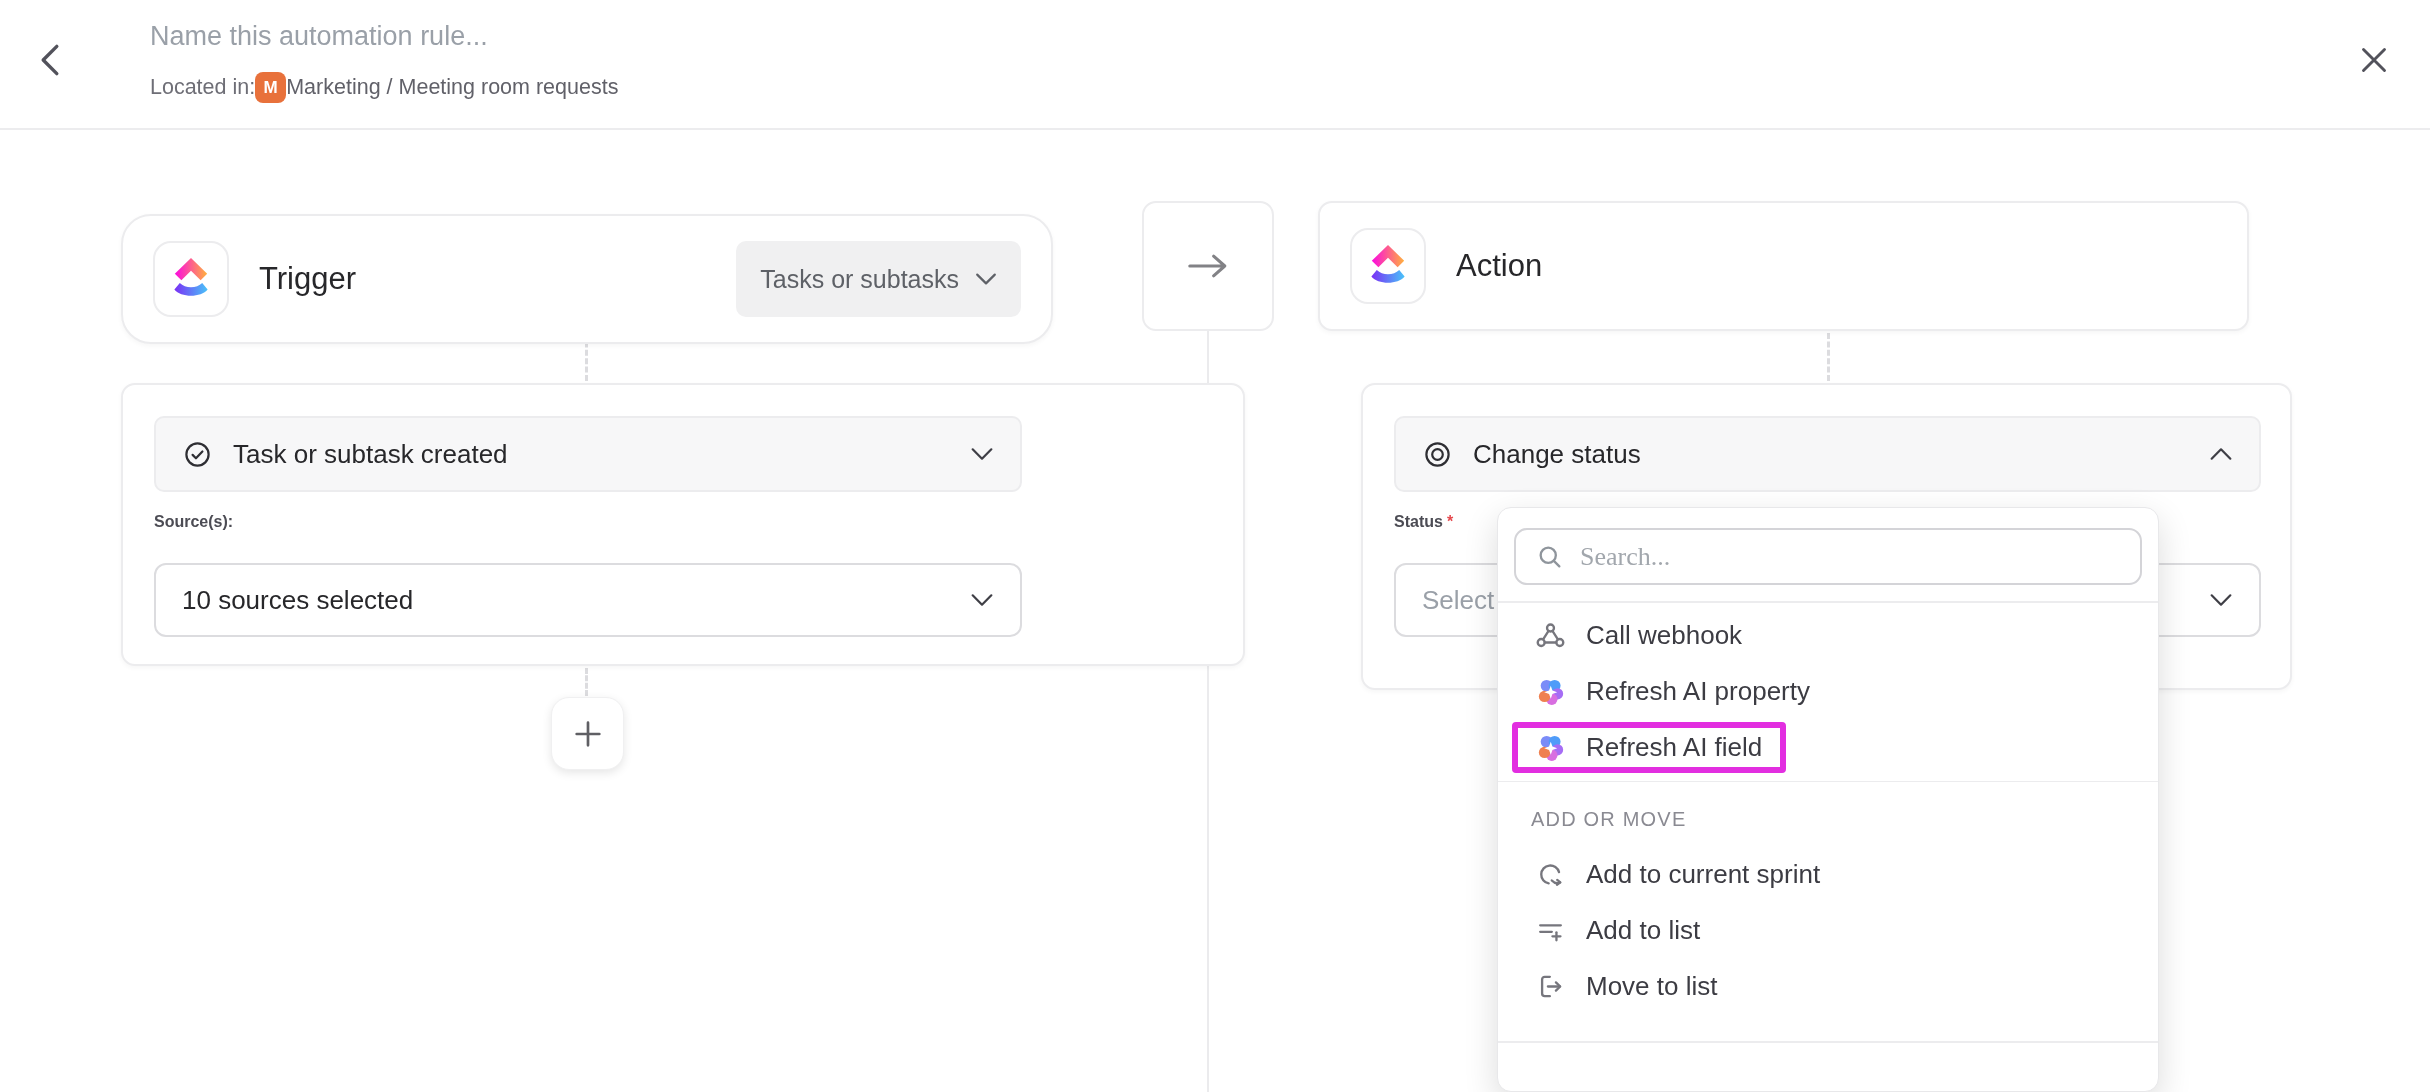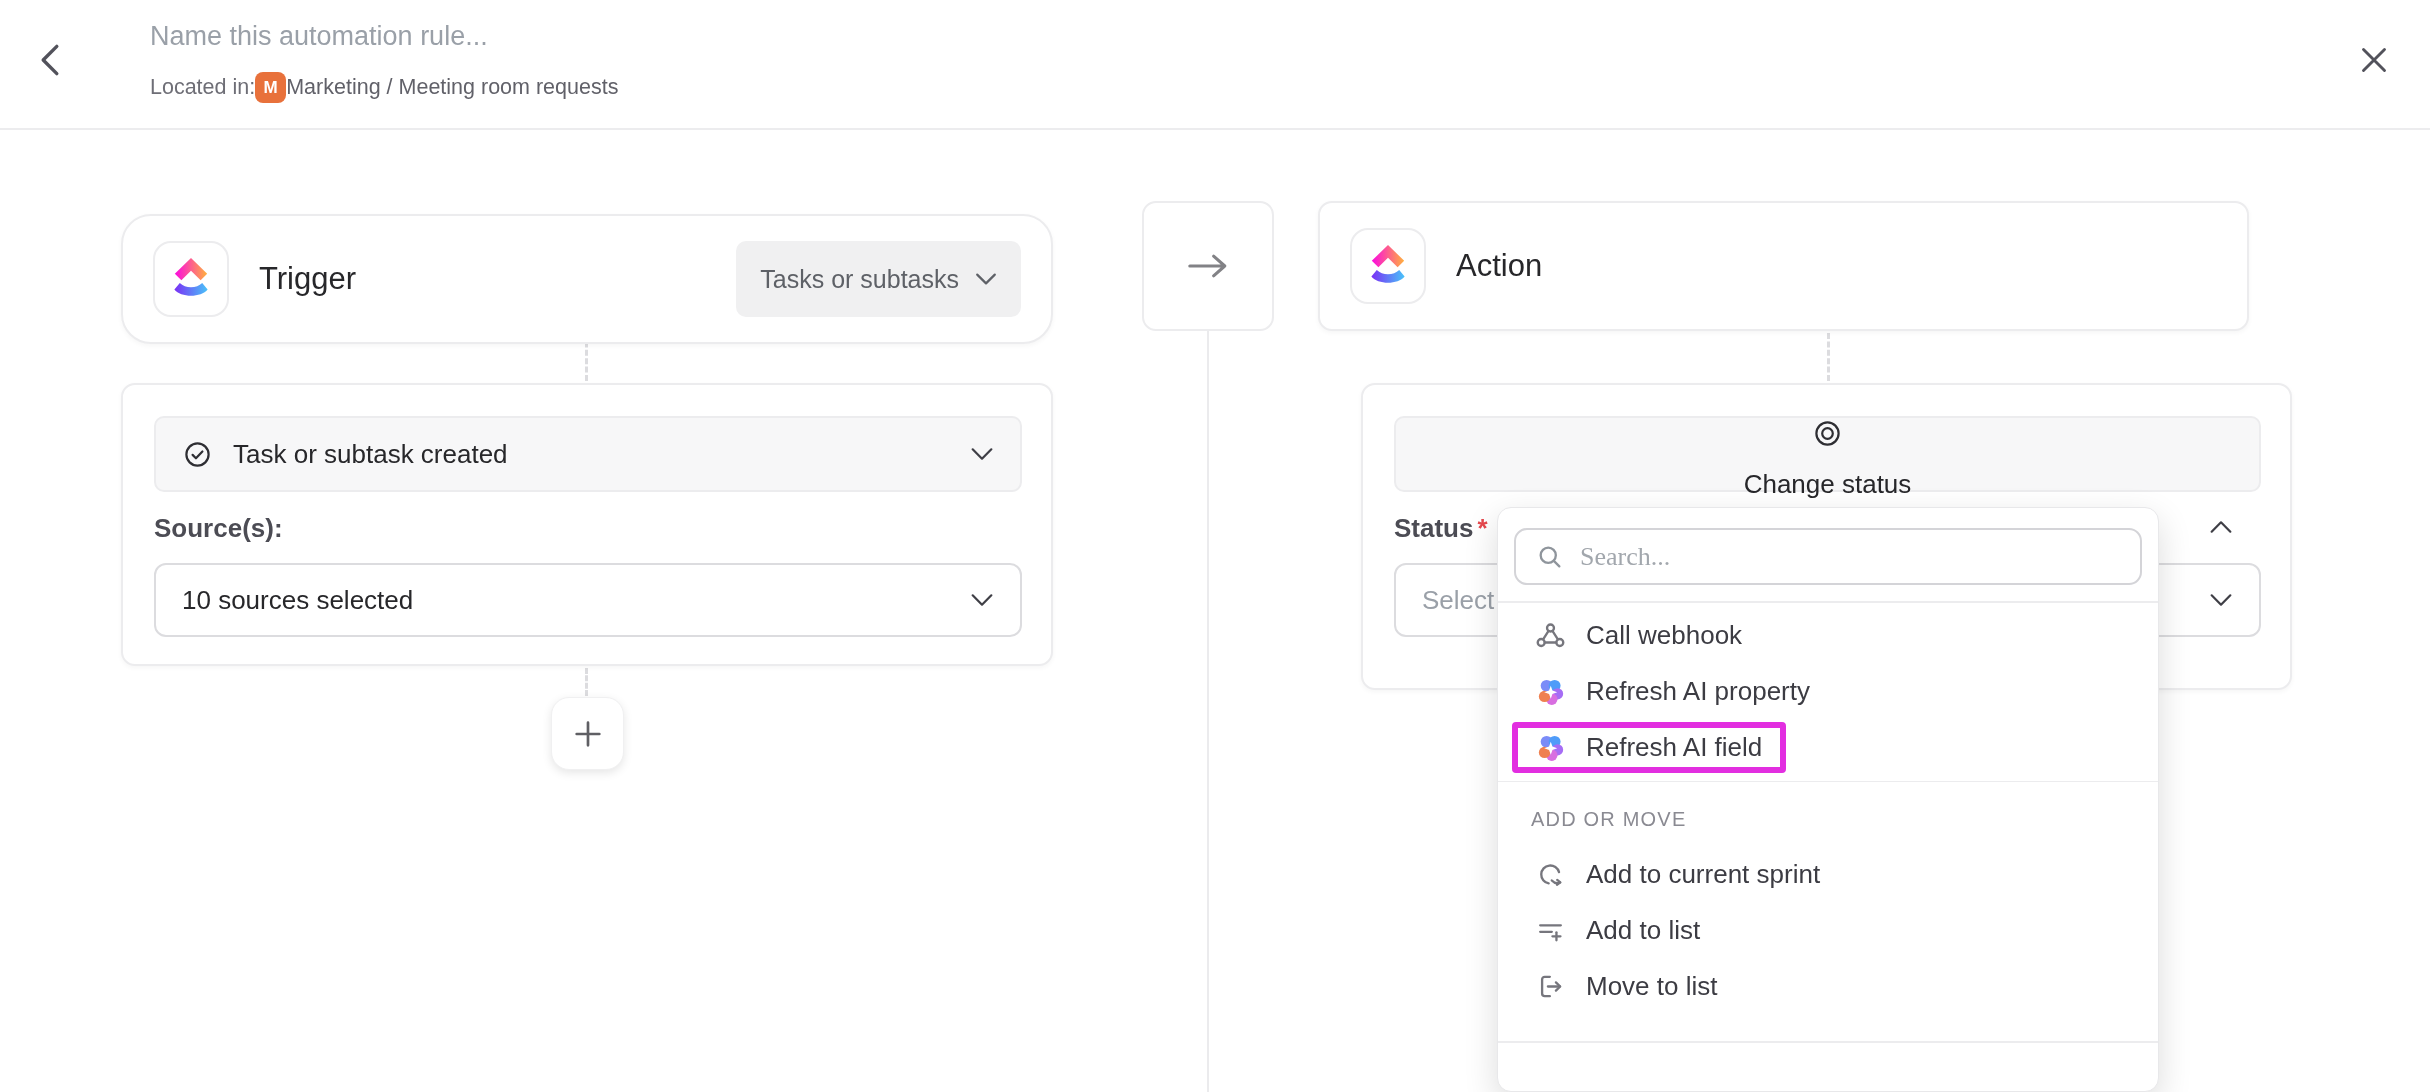--- a/index.html
+++ b/index.html
@@ -74,35 +74,35 @@
     display:flex; align-items:center; gap:16px; padding:0 24px;
     font-size:25px; color:#5e6167; cursor:pointer;
   }
 
   .arrow-box {
     position:absolute; left:1142px; top:201px; width:132px; height:130px;
     background:#fff; border:2px solid #ececee; border-radius:14px;
     display:flex; align-items:center; justify-content:center; z-index:2;
   }
 
-  .trigger-body { left:121px; top:383px; width:932px; height:283px;text-align:center; }
+  .trigger-body { left:121px; top:383px; width:1124px; height:283px;text-align:center; }
   .action-body  { left:1361px; top:383px; width:931px; height:307px; }
 
   .inner-select {
     position:absolute; left:31px; top:31px; height:76px;
     background:#f7f7f8; border:2px solid #ececee; border-radius:10px;
     display:flex; align-items:center; gap:20px; padding:0 26px;
     font-size:26px; font-weight:500; color:#27272a; cursor:pointer;
   }
   .trigger-body .inner-select { width:868px; }
-  .action-body  .inner-select { width:867px;flex-direction:column; }
+  .action-body  .inner-select { width:867px; }
   .inner-select .chev { margin-left:auto; }
 
   .field-label {
-    position:absolute; left:31px; top:128px; font-size:26px; font-weight:600;
+    position:absolute; left:31px; top:128px; font-size:16px; font-weight:600;
     color:#4c4c54;
   }
   .req-star { color:#e5484d; margin-left:4px; font-weight:600; }
 
   .outline-select {
     position:absolute; left:31px; top:178px; height:74px;
     background:#fff; border:2px solid #dcdcdf; border-radius:12px;
     display:flex; align-items:center; padding:0 26px; font-size:26px;
     color:#27272a; cursor:pointer;
   }

